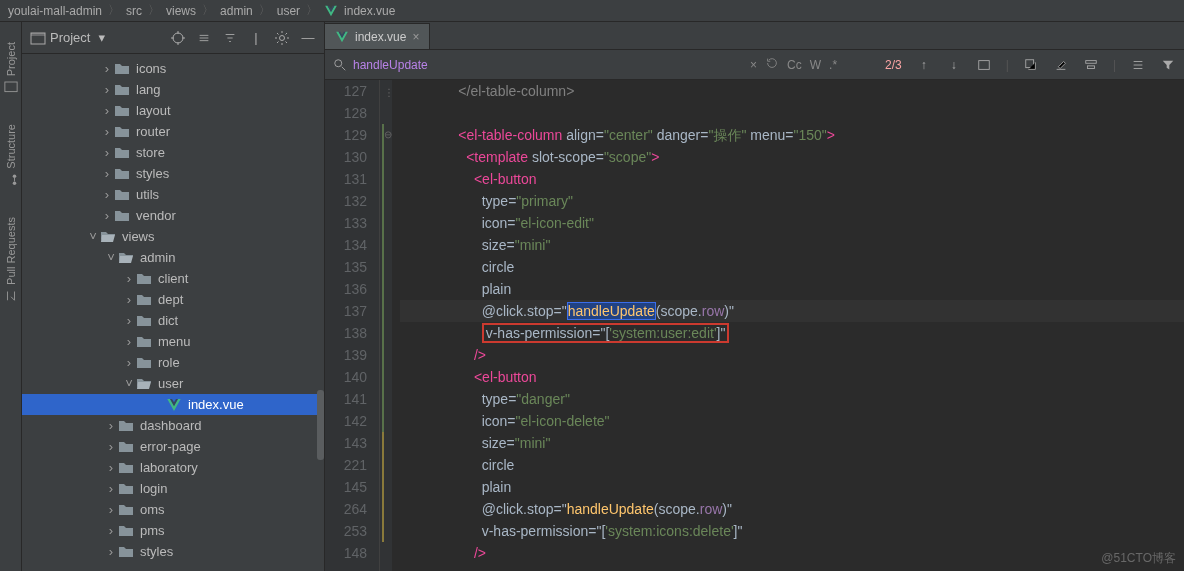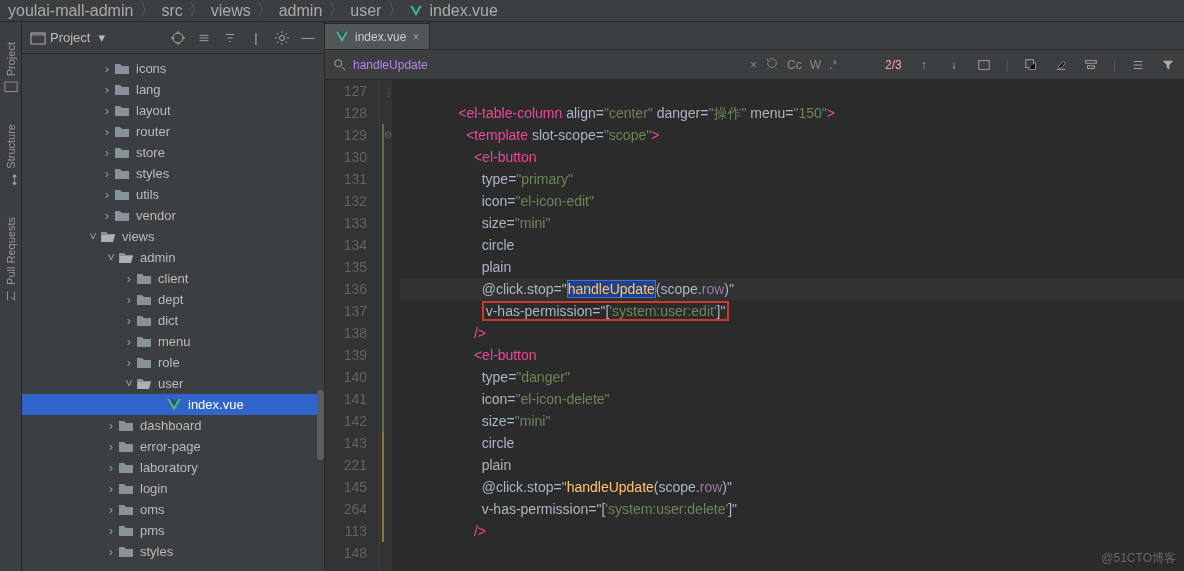--- a/index.html
+++ b/index.html
@@ -1,17 +1,17 @@
 <!DOCTYPE html>
 <html><head>
 <meta charset="utf-8">
 <style>
 * { margin:0; padding:0; box-sizing:border-box; font-family:"Segoe UI",Arial,sans-serif; }
 body { background:#2b2b2b; color:#a9b7c6; width:1184px; height:571px; overflow:hidden; font-size:13px; position:relative; }
-.breadcrumb { height:22px; background:#3c3f41; display:flex; align-items:center; padding:0 8px; gap:6px; color:#999; font-size:16px; border-bottom:1px solid #282828;}
+.breadcrumb { height:22px; background:#3c3f41; display:flex; align-items:center; padding:0 8px; gap:6px; color:#999; font-size:12px; border-bottom:1px solid #282828;}
 .breadcrumb .seg { color:#aaa; }
 .breadcrumb .sep { color:#666; }
 .vue-icon { display:inline-flex; width:14px; height:14px; }
 .vue-icon svg { width:14px; height:14px; }
 .main { display:flex; height:549px; }
 .leftbar { width:22px; background:#3c3f41; border-right:1px solid #282828; display:flex; flex-direction:column; align-items:center; padding-top:20px; gap:30px;}
 .leftbar .vtext { writing-mode:vertical-lr; transform:rotate(180deg); font-size:11px; color:#999; display:flex; align-items:center; gap:4px;}
 .leftbar .ic { width:14px; height:14px; }
 .sidebar { width:303px; background:#3c3f41; border-right:1px solid #282828; display:flex; flex-direction:column;}
 .side-hdr { height:32px; display:flex; align-items:center; justify-content:space-between; padding:0 8px; border-bottom:1px solid #282828;}
@@ -445,48 +445,49 @@
           <div>137</div>
           <div>138</div>
           <div>139</div>
           <div>140</div>
           <div>141</div>
           <div>142</div>
           <div>143</div>
           <div>221</div>
           <div>145</div>
           <div>264</div>
-          <div>113</div>
+          <div>253</div>
           <div>148</div>
         </div>
       <div class="stripe">
         <div class="dots" style="top:2px">⋮</div>
         <div class="gline" style="top:44px;height:308px"></div>
         <div class="yline" style="top:352px;height:110px"></div>
         <div class="dots" style="top:44px">⊖</div>
       </div>
       <div class="code">
+<div class="line">               <span class="t-gr">&lt;/el-table-column&gt;</span></div>
 <div class="line"></div>
 <div class="line">               <span class="t-tag">&lt;<span>el-table-column</span></span><span class="t-attr"> align=</span><span class="t-str">"center"</span><span class="t-attr"> danger=</span><span class="t-str">"操作"</span><span class="t-attr"> menu=</span><span class="t-str">"150"</span><span class="t-tag">&gt;</span></div>
 <div class="line">                 <span class="t-tag">&lt;<span>template</span></span><span class="t-attr"> slot-scope=</span><span class="t-str">"scope"</span><span class="t-tag">&gt;</span></div>
 <div class="line">                   <span class="t-tag">&lt;<span>el-button</span></span></div>
 <div class="line">                     <span class="t-attr">type=</span><span class="t-str">"primary"</span></div>
 <div class="line">                     <span class="t-attr">icon=</span><span class="t-str">"el-icon-edit"</span></div>
 <div class="line">                     <span class="t-attr">size=</span><span class="t-str">"mini"</span></div>
 <div class="line">                     <span class="t-attr">circle</span></div>
 <div class="line">                     <span class="t-attr">plain</span></div>
 <div class="line hl-line">                     <span class="t-attr">@click.stop="</span><span class="t-fn t-sel">handleUpdate</span><span class="t-attr">(scope.</span><span class="t-arg">row</span><span class="t-attr">)"</span></div>
 <div class="line">                     <span class="redbox"><span class="t-attr">v-has-permission="[</span><span class="t-str">'system:user:edit'</span><span class="t-attr">]"</span></span></div>
 <div class="line">                   <span class="t-tag">/&gt;</span></div>
 <div class="line">                   <span class="t-tag">&lt;<span>el-button</span></span></div>
 <div class="line">                     <span class="t-attr">type=</span><span class="t-str">"danger"</span></div>
 <div class="line">                     <span class="t-attr">icon=</span><span class="t-str">"el-icon-delete"</span></div>
 <div class="line">                     <span class="t-attr">size=</span><span class="t-str">"mini"</span></div>
 <div class="line">                     <span class="t-attr">circle</span></div>
 <div class="line">                     <span class="t-attr">plain</span></div>
 <div class="line">                     <span class="t-attr">@click.stop="</span><span class="t-fn">handleUpdate</span><span class="t-attr">(scope.</span><span class="t-arg">row</span><span class="t-attr">)"</span></div>
-<div class="line">                     <span class="t-attr">v-has-permission="[</span><span class="t-str">'system:user:delete'</span><span class="t-attr">]"</span></div>
+<div class="line">                     <span class="t-attr">v-has-permission="[</span><span class="t-str">'system:icons:delete'</span><span class="t-attr">]"</span></div>
 <div class="line">                   <span class="t-tag">/&gt;</span></div>
       </div>
     </div>
   </div>
 </div>
 <div class="watermark">@51CTO博客</div>
 
 </body></html>

